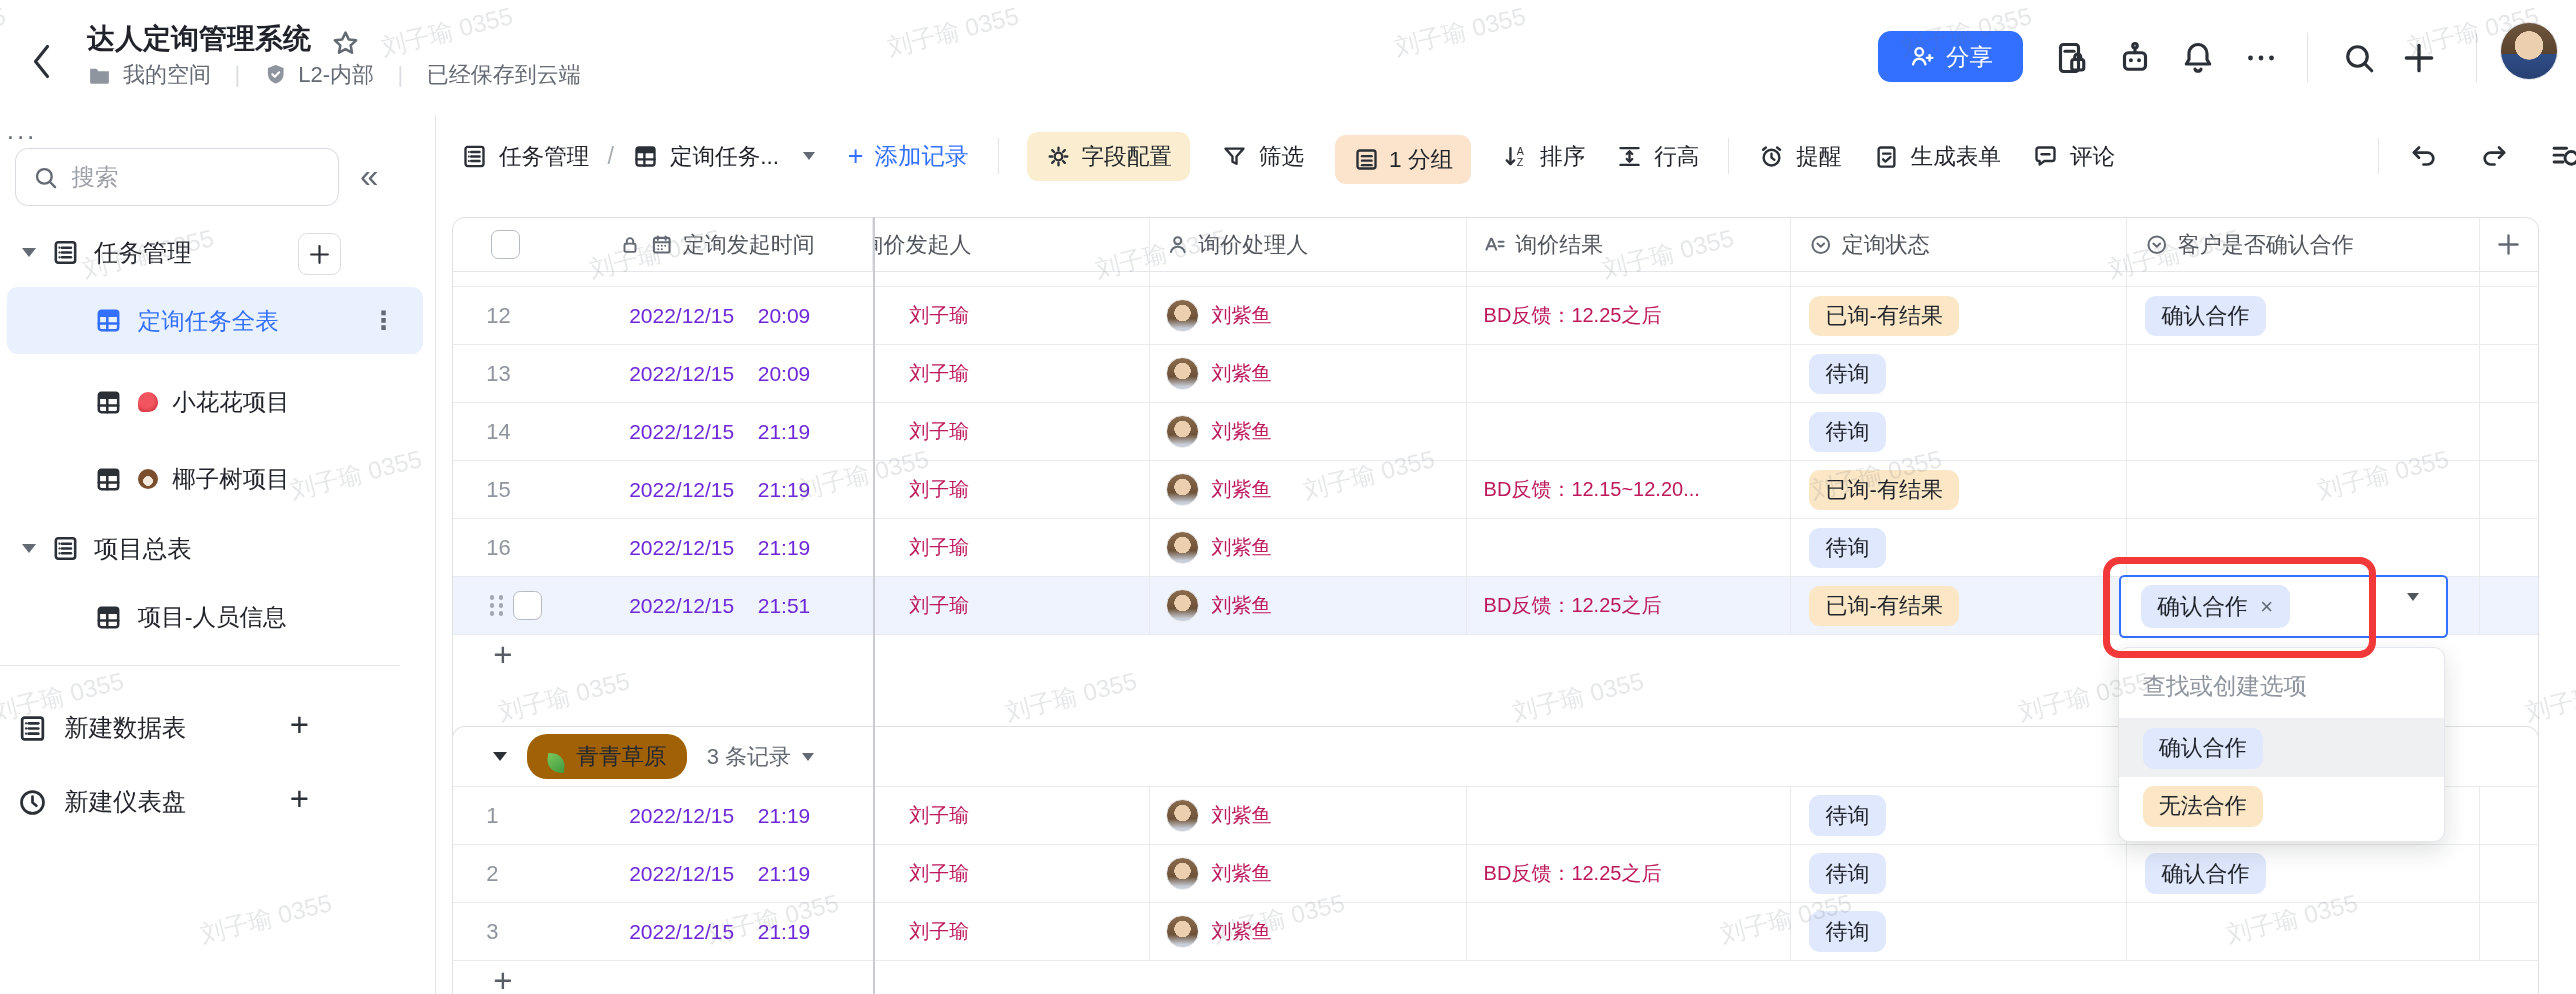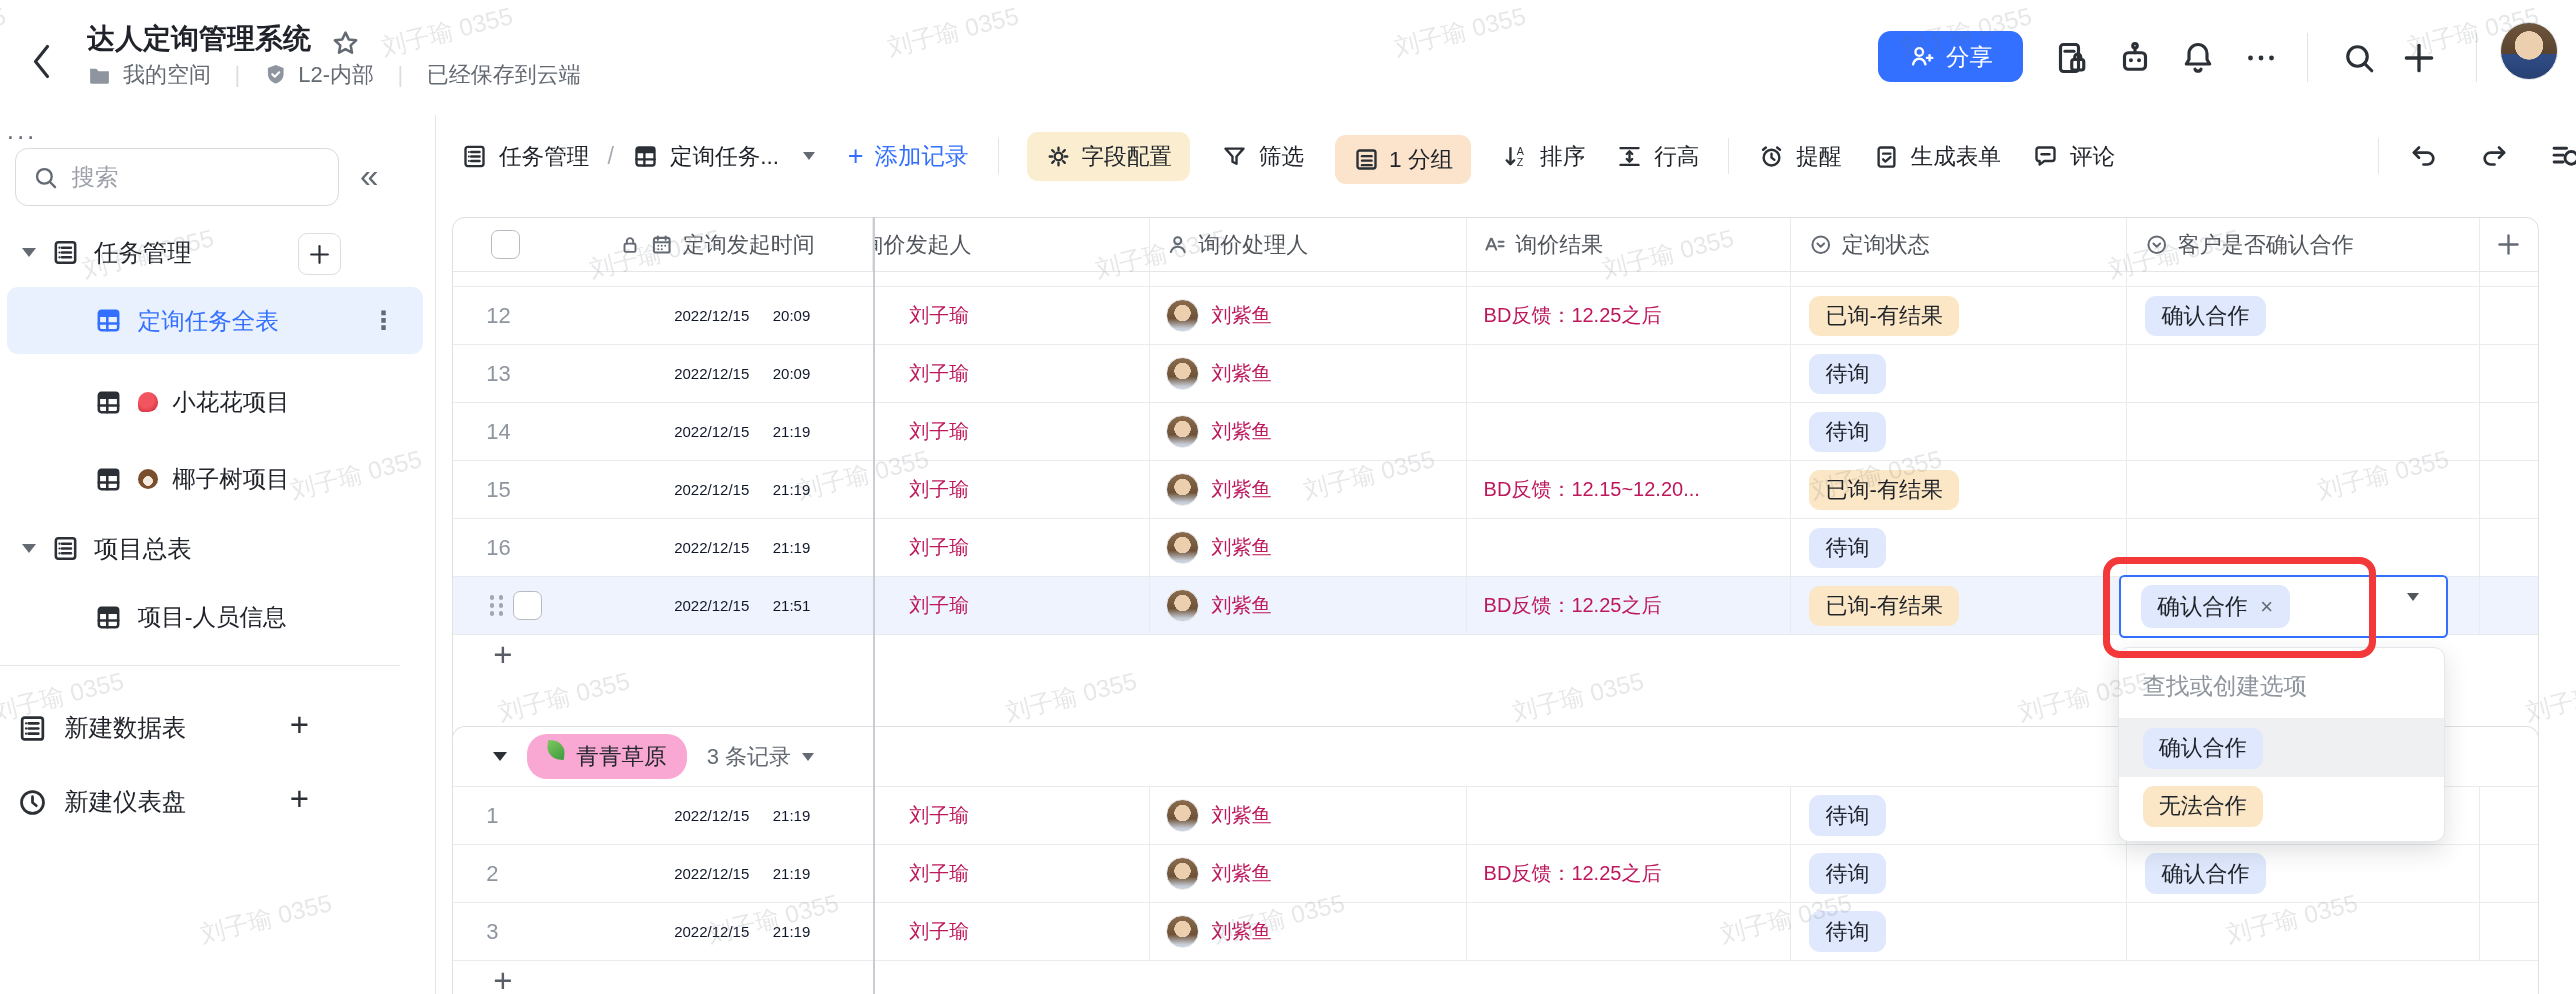--- a/index.html
+++ b/index.html
@@ -89,35 +89,35 @@
   .trow { display:grid; grid-template-columns:90px 330px 277px 317px 324px 336px 353px 57px; height:58px;
     border-bottom:0.9px solid #E9EBEE; background:#fff; }
   .trow.selected { background:#EEF3FD; }
   .sliver { height:15.4px; border-bottom:0.9px solid #E9EBEE; display:grid; grid-template-columns:90px 330px 277px 317px 324px 336px 353px 57px; }
   .sliver .c { height:14.5px; }
   .c { display:flex; align-items:center; border-right:0.9px solid #E9EBEE; overflow:hidden; white-space:nowrap; }
   .c-num { border-right:none; padding-left:33px; }
   .c-extra { border-right:none; }
   .rownum { font-size:22px; color:#8F959E; }
   .c-date { justify-content:flex-end; padding-right:63px; gap:23.5px; border-right:none; }
-  .dtxt { font-size:15px; color:#0f172a; }
+  .dtxt { font-size:21px; color:#6d28d9; }
   .c-init { padding-left:36px; }
   .c-handler { padding-left:15.4px; gap:12.7px; }
   .c-result { padding-left:16.3px; }
   .c-status,.c-confirm { padding-left:18px; }
   .celltxt { font-size:20px; color:#be185d; }
   .avatar-sm { width:33px; height:33px; border-radius:50%; flex:none;
     background: radial-gradient(circle at 50% 42%, #EBCFAE 0 34%, rgba(0,0,0,0) 35%),
                 linear-gradient(180deg,#8A6B4C 0%,#6E5238 60%,#C9CFDA 92%); border:0.9px solid #E7E9EC; }
   .badge { padding:5.4px 16.3px; border-radius:11px; font-size:22px; color:#1F2329; }
   .badge-blue { background:#DFE8FC; }
   .badge-orange { background:#FBE7C6; }
   .plusrow { height:40px; display:flex; align-items:center; padding-left:40px; color:#595E66; font-size:33px; cursor:pointer; }
   .gheader { height:60px; display:flex; align-items:center; padding-left:40px; gap:20px; border-bottom:0.9px solid #E9EBEE; }
-  .gpill { display:flex; align-items:flex-start; gap:11px; background:#f9a8d4; border-radius:20px; padding:7.2px 20px; font-size:22.6px; color:#23272E; }
+  .gpill { display:flex; align-items:flex-end; gap:11px; background:#a16207; border-radius:20px; padding:7.2px 20px; font-size:22.6px; color:#23272E; }
   .gcount { font-size:22px; color:#646A73; display:flex; align-items:center; gap:11px; cursor:pointer; }
   .caret-sm { width:0; height:0; border-left:7.2px solid transparent; border-right:7.2px solid transparent; border-top:9px solid #2B2F36; }
   .caret-xs { width:0; height:0; border-left:6.3px solid transparent; border-right:6.3px solid transparent; border-top:8.1px solid #646A73; }
   .cbx { width:29px; height:29px; border:1.8px solid #B6BAC1; border-radius:7.2px; background:#fff; flex:none; cursor:pointer; }
   .hcbx { width:29px; height:29px; border:1.8px solid #B6BAC1; border-radius:7.2px; background:#fff; cursor:pointer; }
   .drag-handle { display:grid; grid-template-columns:5.4px 5.4px; grid-auto-rows:5.4px; gap:2.7px 3.6px; margin:0 9px 0 3.6px; cursor:grab; }
   .drag-handle i { width:4.5px; height:4.5px; border-radius:50%; background:#A2A7AE; }
 
   
   #cell-editor { position:absolute; left:1683px; top:378px; width:329px; height:63px; background:#fff;

